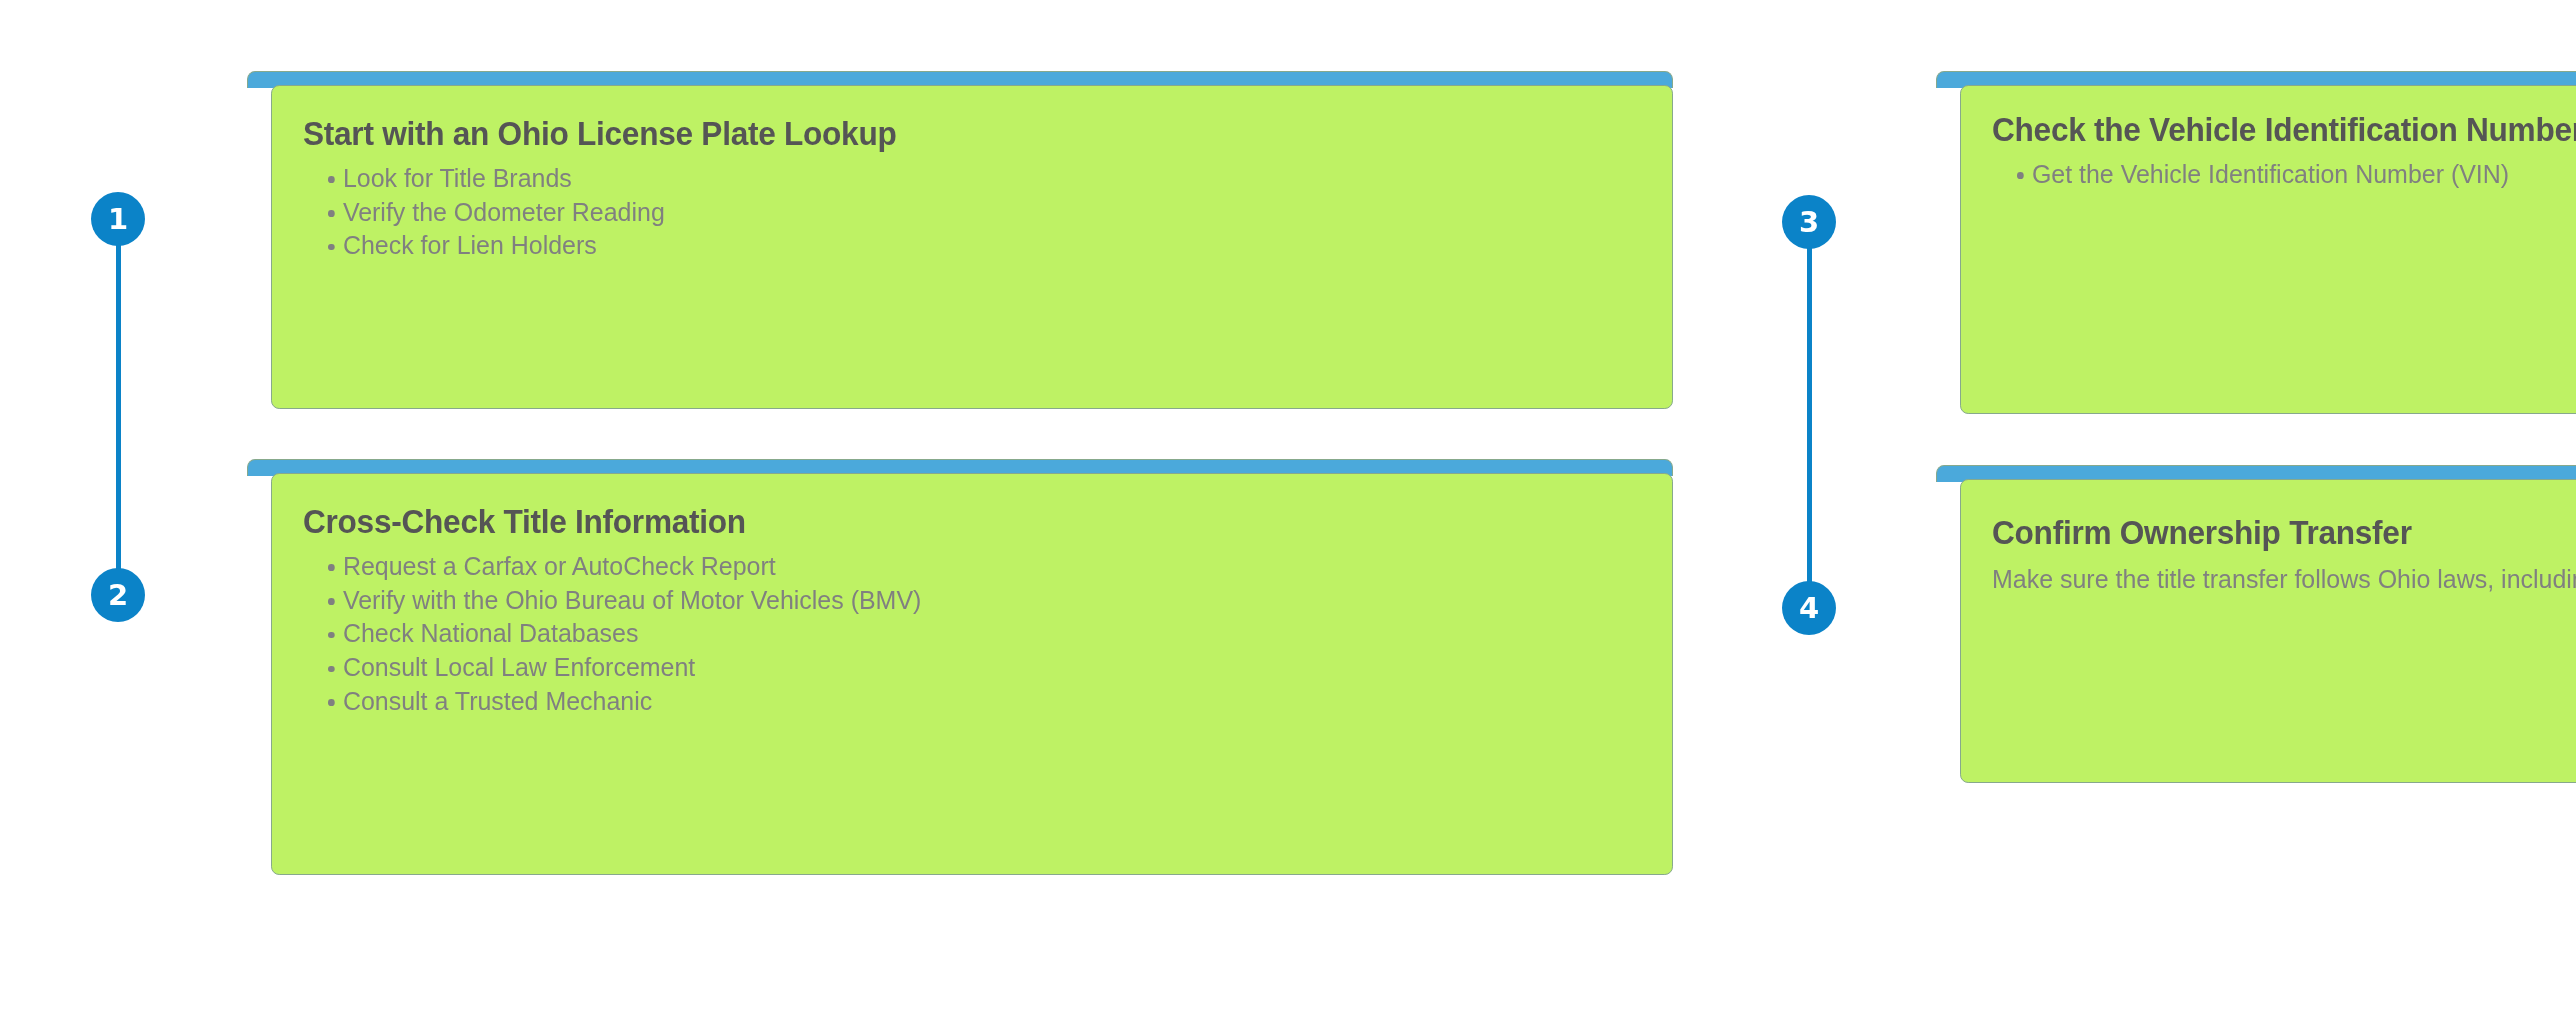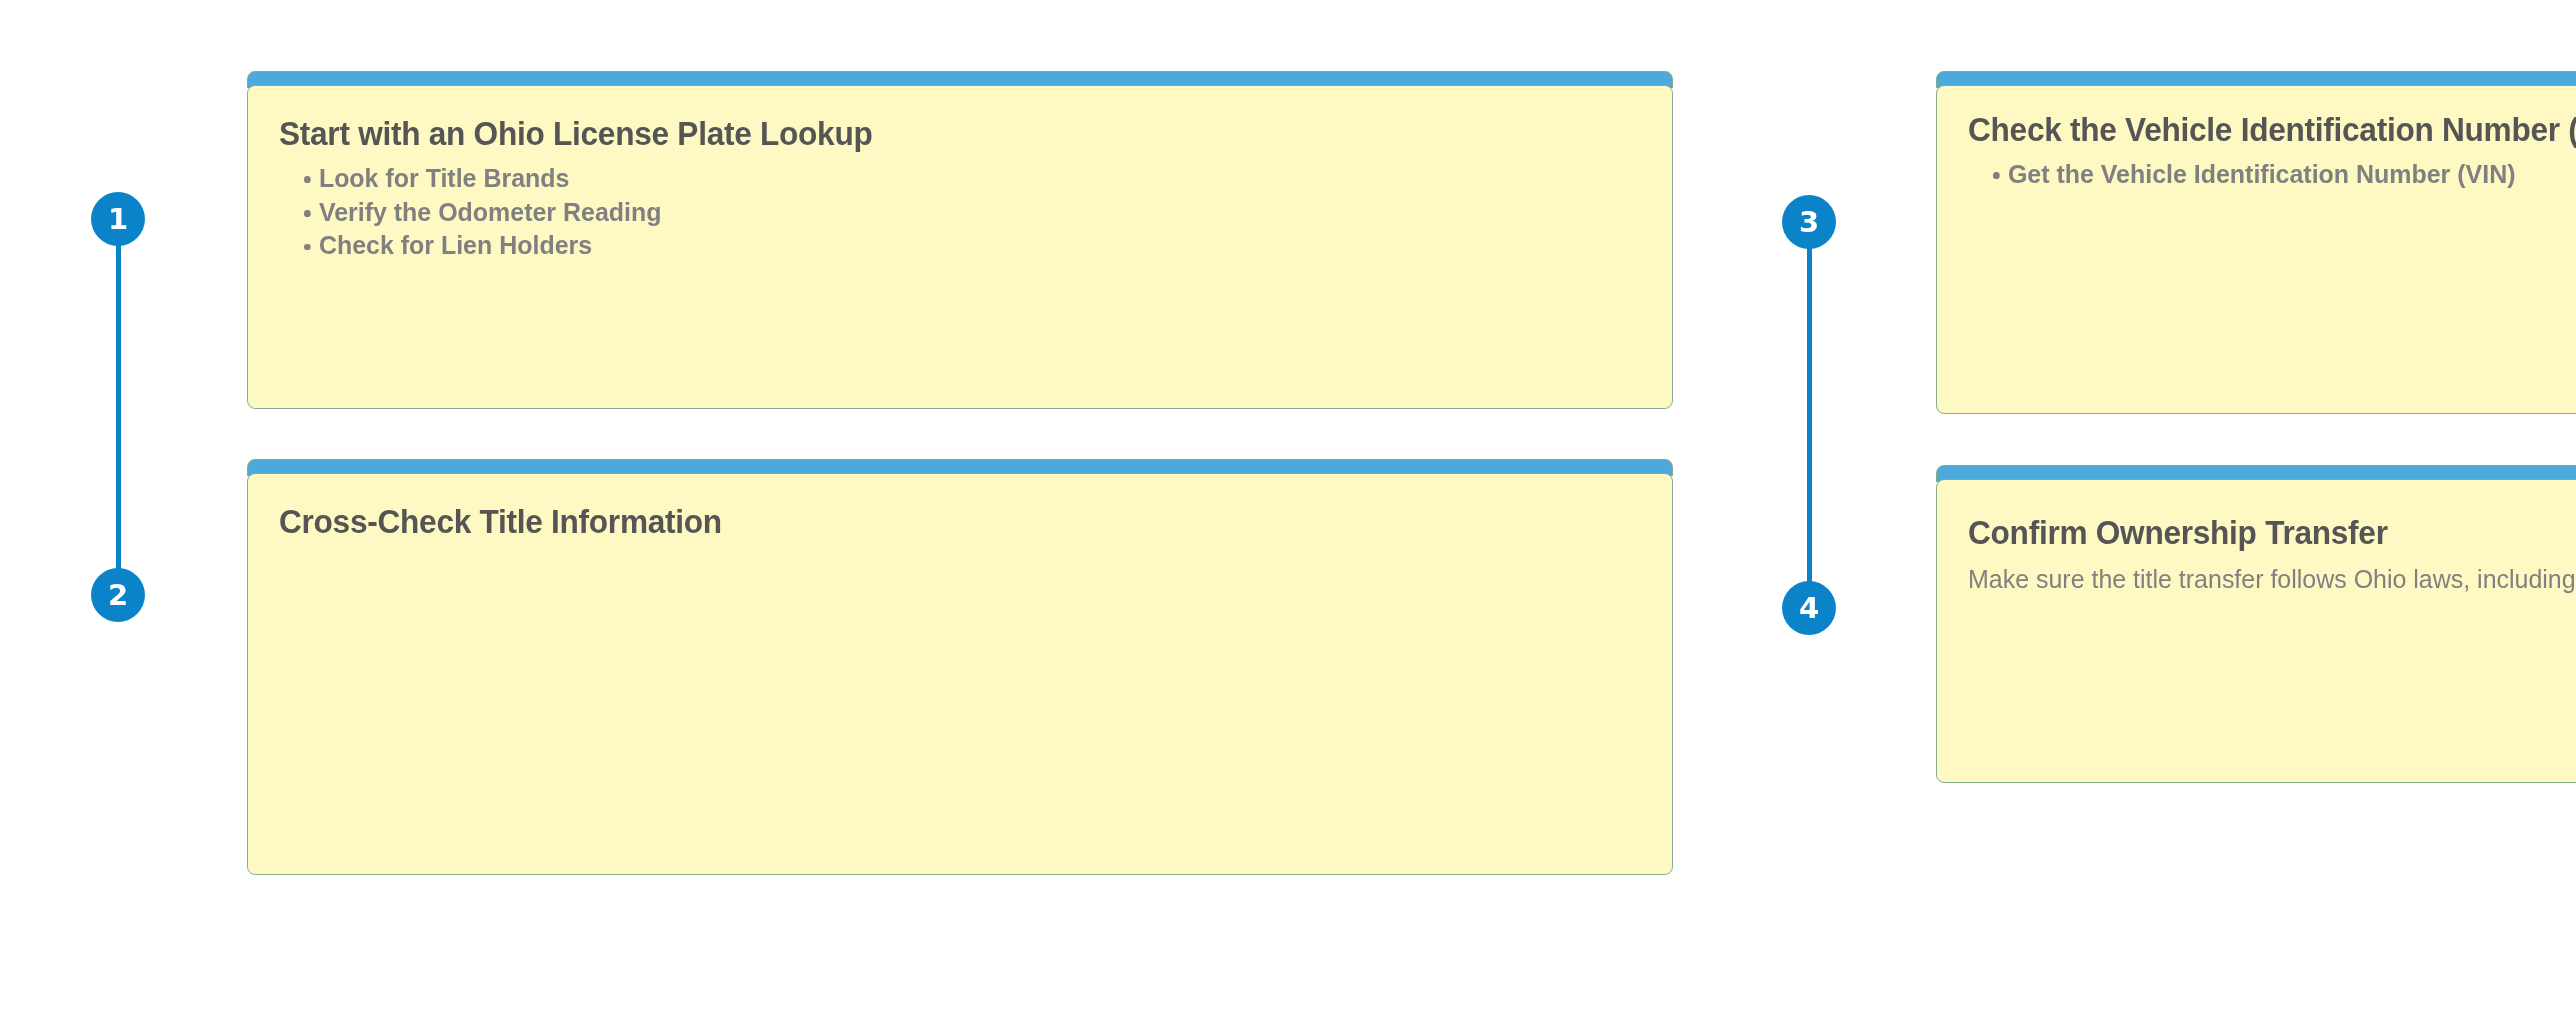--- a/index.html
+++ b/index.html
@@ -76,47 +76,47 @@
   }
   .card-head {
     height: 16.5px;
     background: #4BA9DB;
     border: 0.5px solid #87A98C;
     border-bottom: none;
     border-radius: 8.2px 8.2px 0 0;
     box-sizing: border-box;
   }
   .card-body {
-    background: #fef9c3;
+    background: #bef264;
     border: 0.5px solid #87A98C;
     border-radius: 8.2px;
     box-sizing: border-box;
     margin-top: -2.1px;
     padding: 28px 31px 20.6px 31px;
     height: calc(100% - 14.4px);
     overflow: hidden;
+    margin-left: 24px;
   }
 
   .card-title {
     margin: 0;
     color: #555555;
     font-size: 34px;
     font-weight: bold;
     line-height: 1.12;
     letter-spacing: -0.3px;
     font-family: "Liberation Sans", sans-serif;
     transform: scaleX(0.93);
     transform-origin: left center;
   }
 
   .card-list {
     margin: 9.3px 0 0 0;
     padding: 0 0 0 25px;
     list-style: none;
-    font-weight: bold;
   }
   .card-list li {
     position: relative;
     color: #808080;
     font-size: 26px;
     line-height: 1.30;
     padding-left: 15.5px;
     font-family: "Liberation Sans", sans-serif;
     transform: scaleX(0.96);
     transform-origin: left center;
@@ -174,20 +174,27 @@
           <li>Verify the Odometer Reading</li>
           <li>Check for Lien Holders</li>
         </ul>
       </div>
     </div>
 
     <div class="card" id="card-2">
       <div class="card-head"></div>
       <div class="card-body">
         <h2 class="card-title">Cross-Check Title Information</h2>
+        <ul class="card-list">
+          <li>Request a Carfax or AutoCheck Report</li>
+          <li>Verify with the Ohio Bureau of Motor Vehicles (BMV)</li>
+          <li>Check National Databases</li>
+          <li>Consult Local Law Enforcement</li>
+          <li>Consult a Trusted Mechanic</li>
+        </ul>
       </div>
     </div>
 
   </div>
 
   <div class="column column-right">
 
     <div class="rail">
       <div class="connector connector-2"></div>
       <div class="badge badge-3">3</div>

